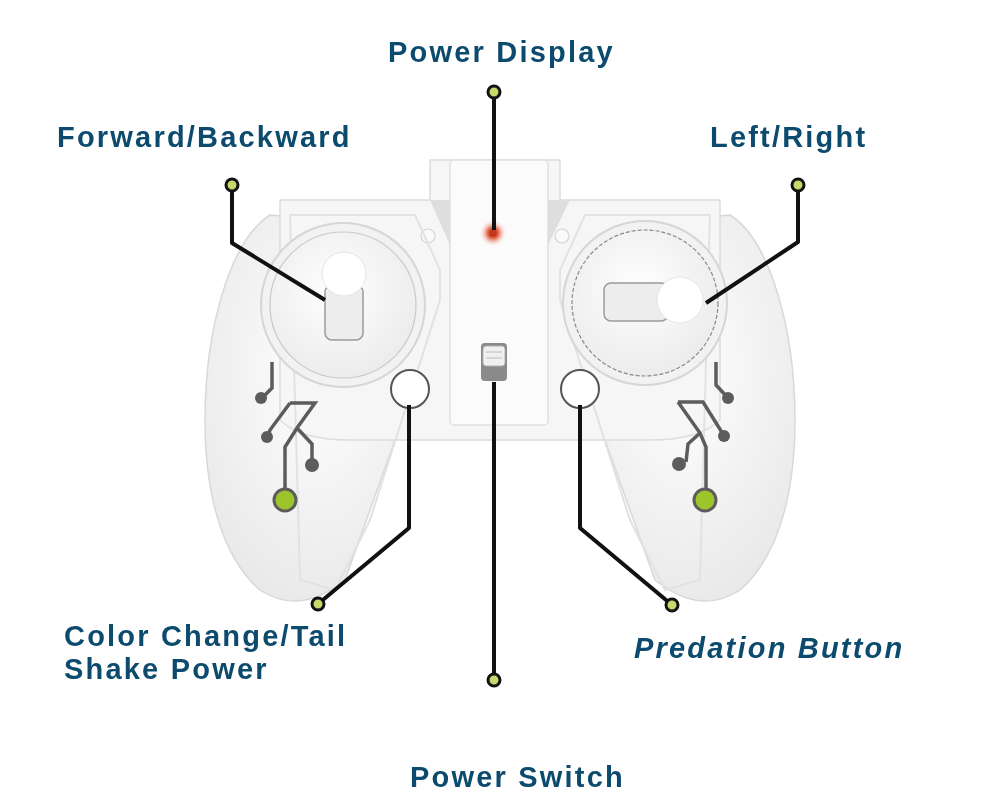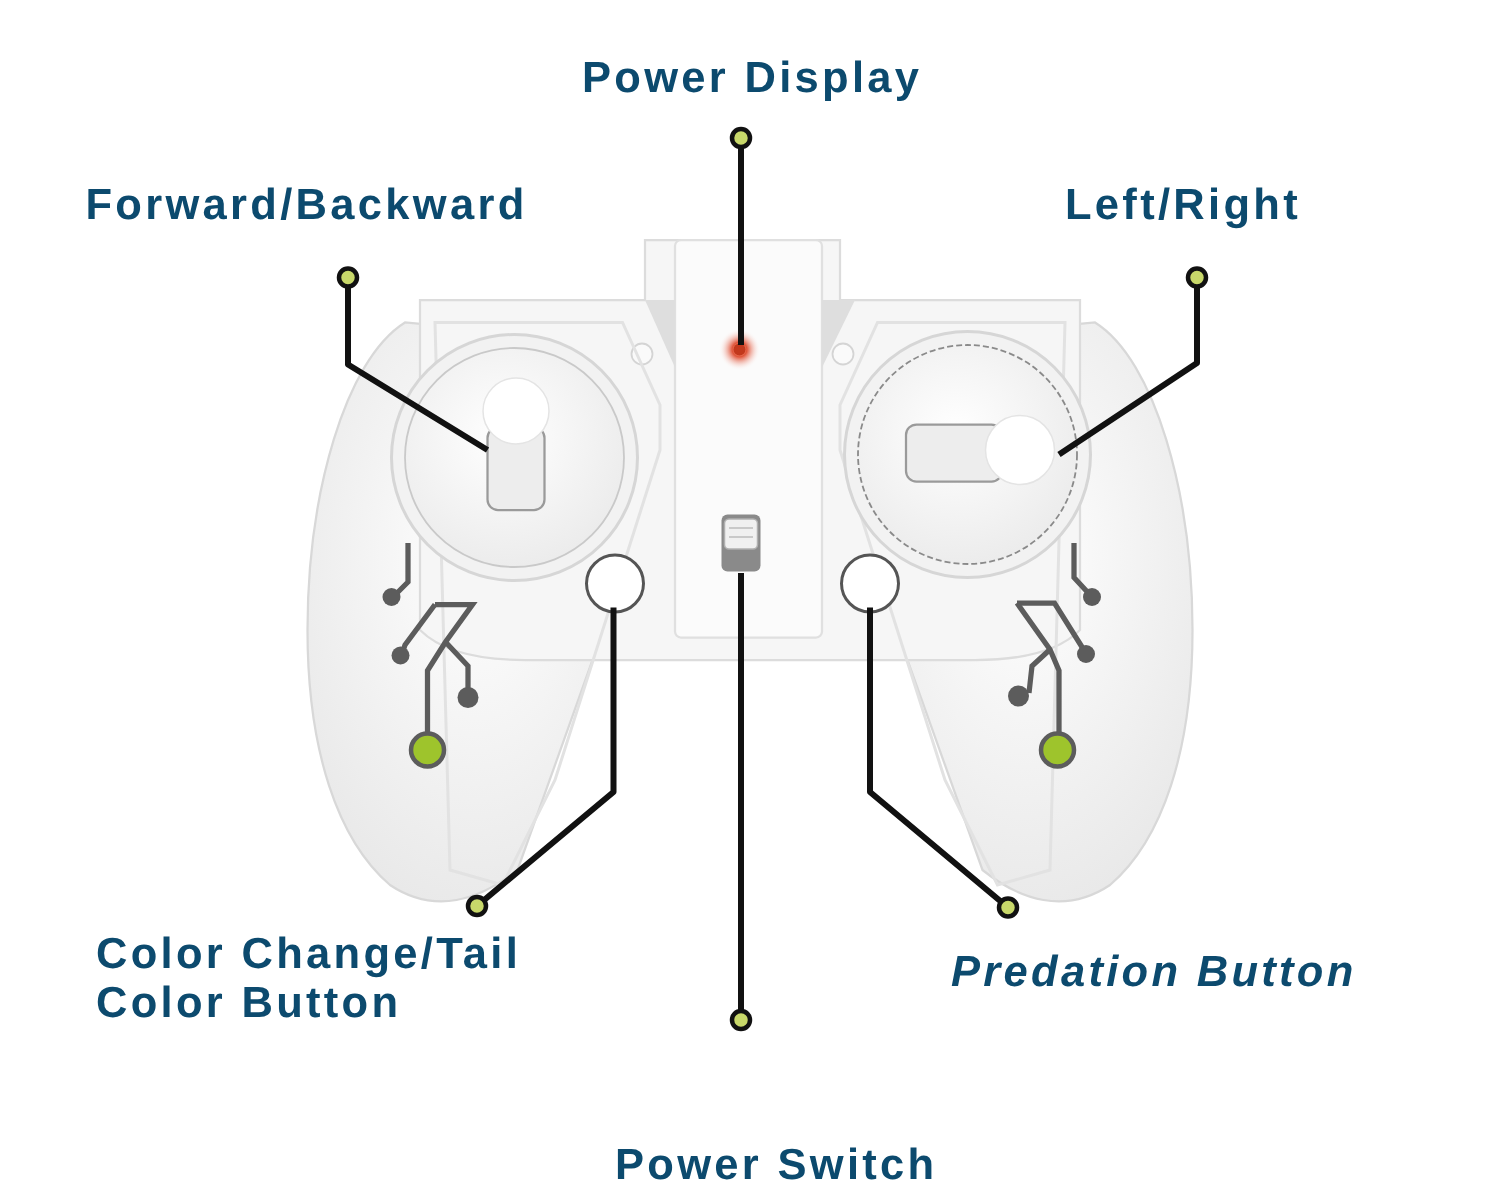--- a/index.html
+++ b/index.html
@@ -124,18 +124,18 @@
       <circle cx="672" cy="605" r="6"></circle>
       <circle cx="494" cy="680" r="6"></circle>
     </g>
   </svg>
 
   <div class="label" style="left:388px; top:36px;">Power Display</div>
   <div class="label" style="left:57px; top:121px;">Forward/Backward</div>
   <div class="label" style="left:710px; top:121px;">Left/Right</div>
   <div class="label" style="left:64px; top:620px;">
     <div>Color Change/Tail</div>
-    <div>Color Button</div>
+    <div>Shake Power</div>
   </div>
   <div class="label" style="left:634px; top:632px;font-style:italic;">Predation Button</div>
   <div class="label" style="left:410px; top:717px;margin-top:44px;">Power Switch</div>
 
 </div>
 
 </body></html>

